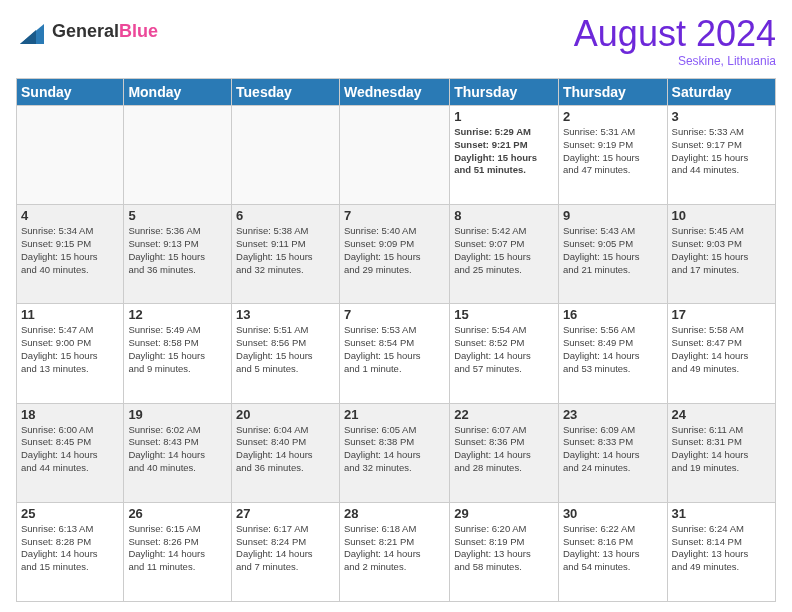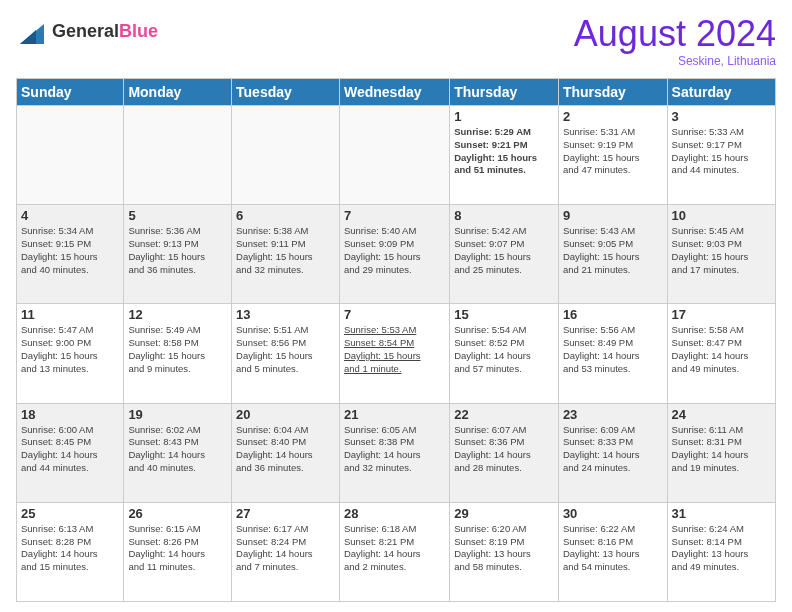--- a/index.html
+++ b/index.html
@@ -251,21 +251,21 @@
           </td>
           <td>
             <span class="day-number">13</span>
             <div class="day-info" style="white-space: pre-line;">Sunrise: 5:51 AM
 Sunset: 8:56 PM
 Daylight: 15 hours
 and 5 minutes.</div>
           </td>
           <td>
             <span class="day-number">7</span>
-            <div class="day-info" style="white-space: pre-line; text-decoration: underline;">Sunrise: 5:53 AM
+            <div class="day-info" style="white-space: pre-line;">Sunrise: 5:53 AM
 Sunset: 8:54 PM
 Daylight: 15 hours
 and 1 minute.</div>
           </td>
           <td>
             <span class="day-number">15</span>
             <div class="day-info" style="white-space: pre-line;">Sunrise: 5:54 AM
 Sunset: 8:52 PM
 Daylight: 14 hours
 and 57 minutes.</div>

